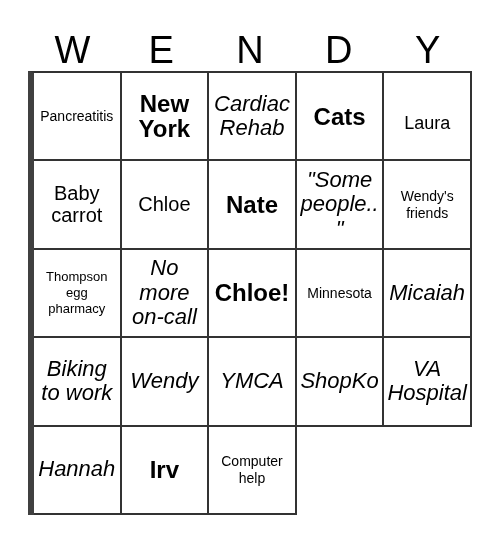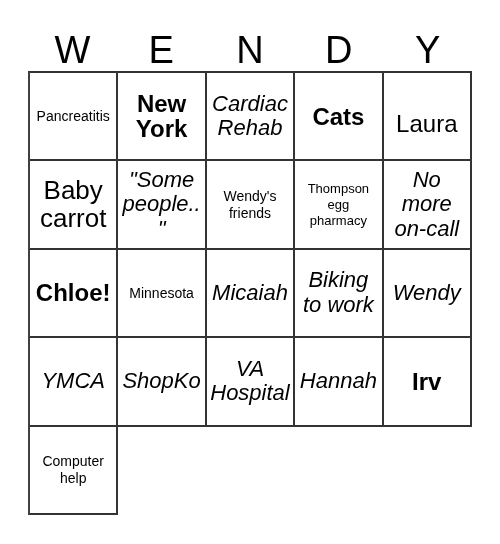--- a/index.html
+++ b/index.html
@@ -46,21 +46,21 @@
     position: absolute;
     left: 28px;
     top: 71px;
     width: 444px;
     height: 444px;
     box-sizing: border-box;
     display: grid;
     grid-template-columns: repeat(5, 1fr);
     grid-template-rows: repeat(5, 1fr);
     border-top: 2px solid #333333;
-    border-left: 2px solid #404040;
+    border-left: 6px solid #404040;
     background: #ffffff;
   }
   .bingo-cell {
     box-sizing: border-box;
     border-right: 2px solid #333333;
     border-bottom: 2px solid #333333;
     display: flex;
     align-items: center;
     justify-content: center;
     text-align: center;
@@ -74,22 +74,22 @@
     text-align: center;
     line-height: 1.06;
     word-wrap: break-word;
     white-space: pre-line;
     color: #000000;
   }
   
   .sz-xs  { font-size: 13px; line-height: 1.22; }
   .sz-s   { font-size: 14px; line-height: 1.18; }
   .sz-m   { font-size: 22px; line-height: 1.12; font-style: italic; }
-  .sz-l   { font-size: 24px; line-height: 1.08; margin-top: 15px; }
-  .sz-xl  { font-size: 26px; line-height: 1.06; }
+  .sz-l   { font-size: 18px; line-height: 1.08; margin-top: 15px; }
+  .sz-xl  { font-size: 20px; line-height: 1.06; }
   .sz-xxl { font-size: 24px; line-height: 1.05; font-weight: bold; }
 </style>
 </head>
 <body>
 
 <div id="bingo-page">
 
   <div id="bingo-header">
       <div class="header-letter">W</div>
       <div class="header-letter">E</div>
@@ -112,20 +112,26 @@
       </div>
       <div class="bingo-cell">
         <span class="cell-text sz-xxl">Cats</span>
       </div>
       <div class="bingo-cell">
         <span class="cell-text sz-l">Laura</span>
       </div>
       <div class="bingo-cell">
         <span class="cell-text sz-xl">Baby
 carrot</span>
+      </div>
+      <div class="bingo-cell">
+        <span class="cell-text sz-xl">Chloe</span>
+      </div>
+      <div class="bingo-cell">
+        <span class="cell-text sz-xxl">Nate</span>
       </div>
       <div class="bingo-cell">
         <span class="cell-text sz-m">"Some
 people.."</span>
       </div>
       <div class="bingo-cell">
         <span class="cell-text sz-s">Wendy's
 friends</span>
       </div>
       <div class="bingo-cell">

